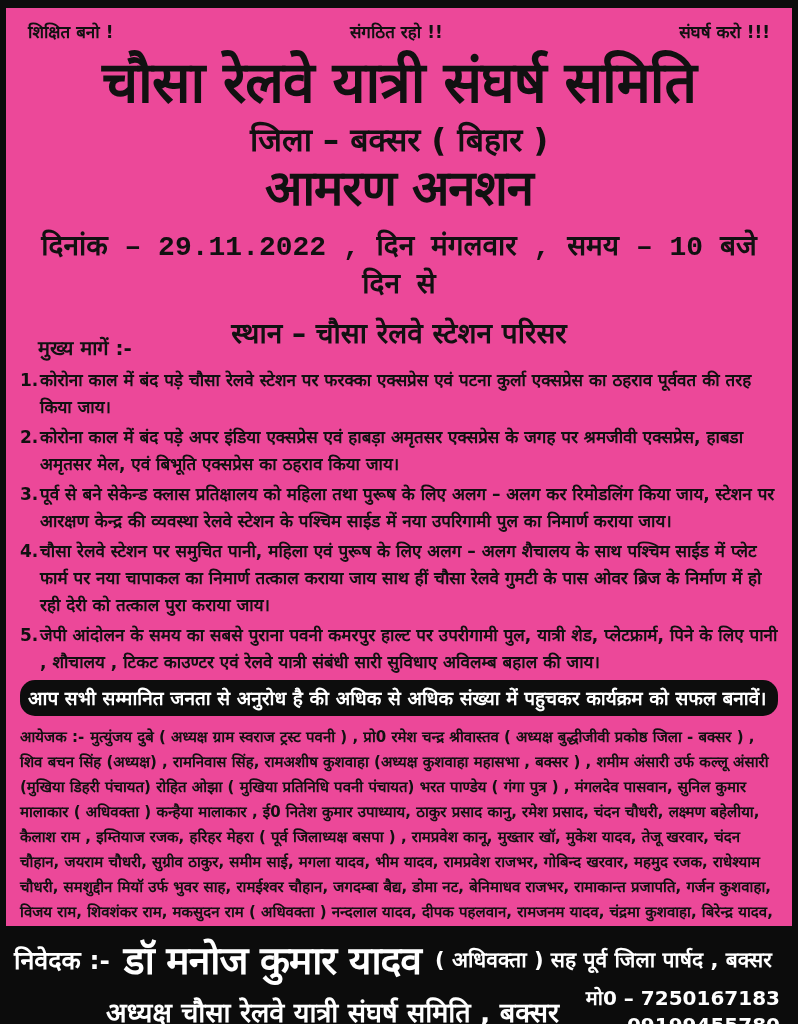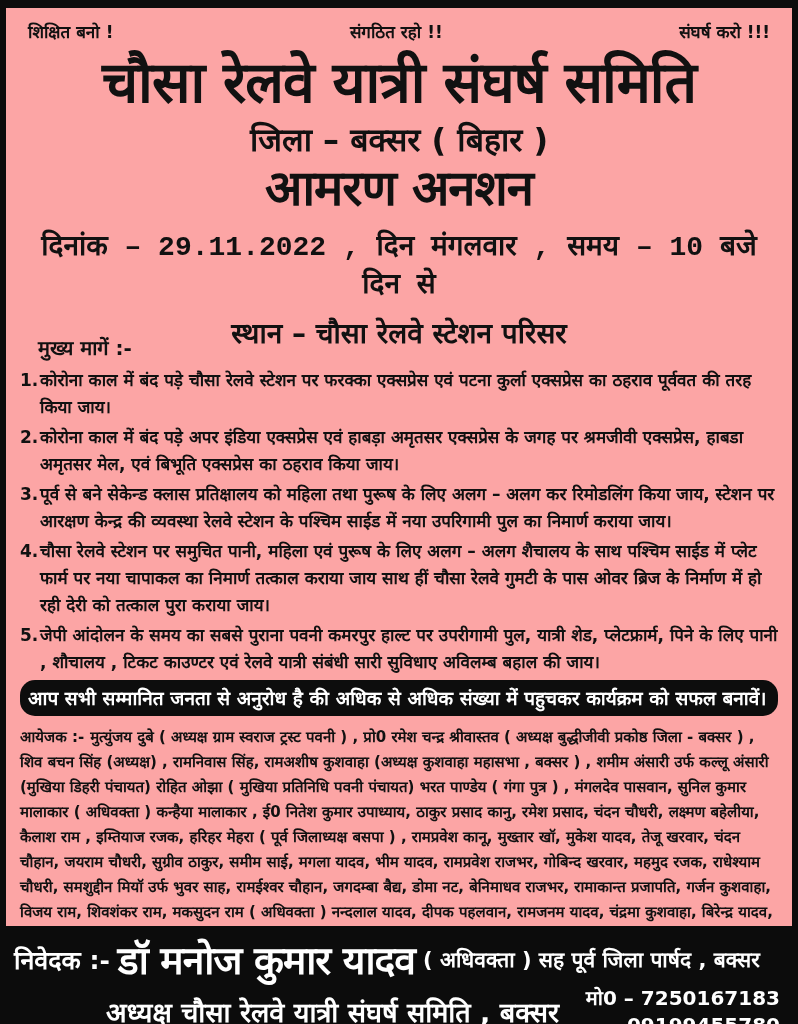--- a/index.html
+++ b/index.html
@@ -6,21 +6,21 @@
   html,body { width:798px; height:1024px; }
   body {
     position:relative;
     background:#0c0c0c;
     font-family:"DejaVu Sans","Liberation Sans",sans-serif;
     color:#111;
     overflow:hidden;
   }
   .panel {
     position:absolute; top:8px; left:6px; right:6px; bottom:98px;
-    background:#fca5a5;
+    background:#ec4899;
     padding:0 14px;
     overflow:hidden;
   }
   .slogans {
     display:flex; justify-content:space-between; align-items:flex-start;
     padding:12px 8px 0 8px;
     font-size:17px; font-weight:bold;
   }
   .title {
     text-align:center;
@@ -76,21 +76,21 @@
     line-height:25px;
     text-align:left;
   }
   .org-label { margin-right:6px; }
   .footer {
     position:absolute; left:0; right:0; bottom:0; height:98px;
     background:#0c0c0c; color:#fff;
     padding:6px 18px 0 14px;
   }
   .footer-row1 {
-    display:flex; align-items:center; gap:8px;
+    display:flex; align-items:center; gap:14px;
     white-space:nowrap;
   }
   .requester-label { font-size:25px; font-weight:bold; }
   .requester-name { font-size:39px; font-weight:900; letter-spacing:-1px; }
   .requester-suffix { font-size:21px; font-weight:bold; }
   .footer-row2 {
     display:flex; justify-content:space-between; align-items:flex-start;
     margin-top:0px;
   }
   .requester-title { font-size:27px; font-weight:bold; margin-left:92px; margin-top:8px; }

